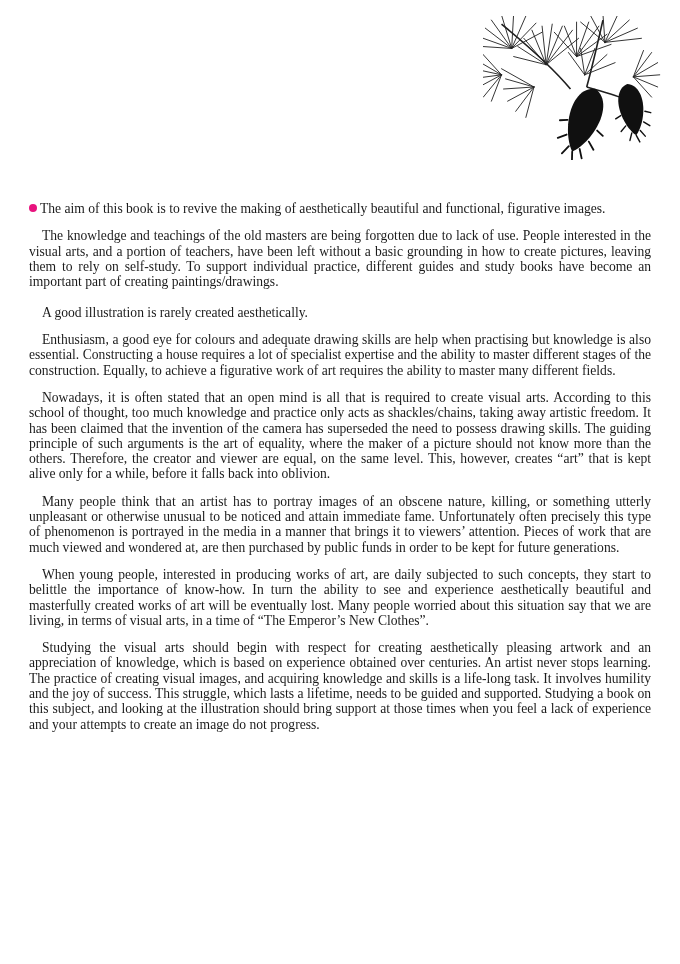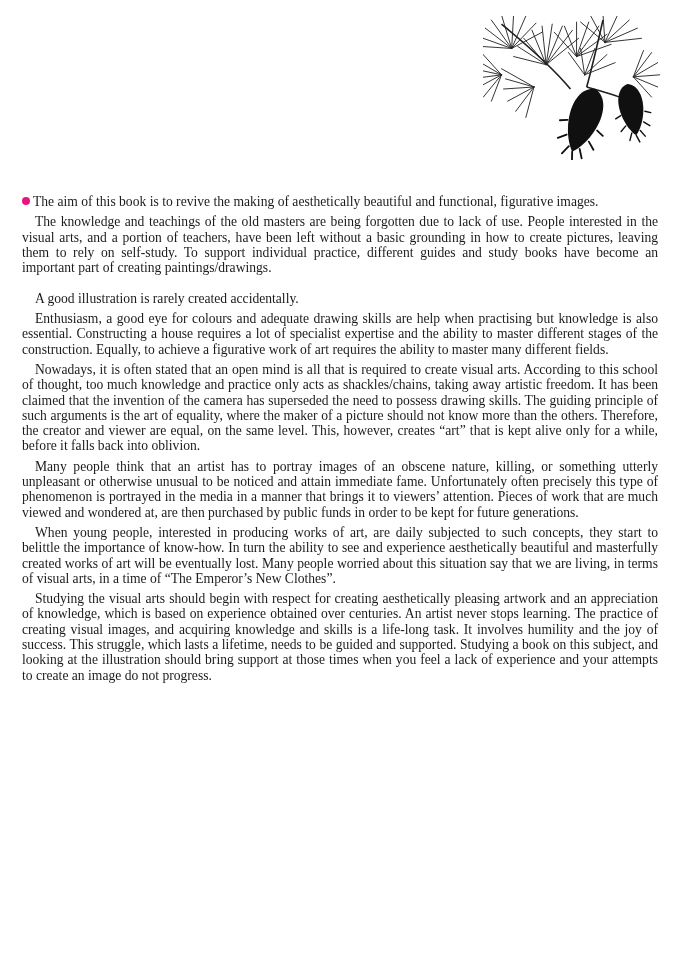--- a/index.html
+++ b/index.html
@@ -26,21 +26,21 @@
   .text-block {
     position: absolute;
     left: 17px;
     top: 189px;
     width: 646px;
     font-size: 13.6px;
     line-height: 15.3px;
     text-align: justify;
   }
   .para {
-    margin: 5px;
+    margin: 12px;
     padding: 0;
     text-indent: 13px;
   }
   .para.no-indent { text-indent: 0; }
   .para.gap-before { margin-top: 15.3px; }
   .bullet {
     display: inline-block;
     width: 8px;
     height: 8px;
     border-radius: 50%;
@@ -103,21 +103,21 @@
       <g clip-path="url(#coneB)" transform="translate(146,90) rotate(-10) scale(0.78)">
         <path d="M-22,-26 L18,18 M-22,-16 L20,26 M-22,-6 L18,34 M-20,4 L14,40 M-18,-34 L20,4 M-10,-38 L22,-6 M-16,14 L8,40" stroke="#ffffff" stroke-width="1.9" fill="none"></path>
         <path d="M22,-26 L-18,18 M22,-16 L-20,26 M22,-6 L-18,34 M20,4 L-14,40 M18,-34 L-20,4 M10,-38 L-22,-6 M16,14 L-8,40" stroke="#ffffff" stroke-width="1.9" fill="none"></path>
       </g>
     </g>
   </svg>
 
   <div class="text-block">
     <p class="para no-indent"><span class="bullet"></span><span>The aim of this book is to revive the making of aesthetically beautiful and functional, figurative images.</span></p>
     <p class="para">The knowledge and teachings of the old masters are being forgotten due to lack of use.  People interested in the visual arts, and a portion of teachers, have been left without a basic grounding in how to create pictures, leaving them to rely on self-study. To support individual practice, different guides and study books have become an important part of creating paintings/drawings.</p>
-    <p class="para gap-before">A good illustration is rarely created accidentally.</p>
+    <p class="para gap-before">A good illustration is rarely created aesthetically.</p>
     <p class="para">Enthusiasm, a good eye for colours and adequate drawing skills are help when practising but knowledge is also essential. Constructing a house requires a lot of specialist expertise and the ability to master different stages of the construction. Equally, to achieve a figurative work of art requires the ability to master many different fields.</p>
     <p class="para">Nowadays, it is often stated that an open mind is all that is required to create visual arts. According to this school of thought, too much knowledge and practice only acts as shackles/chains, taking away artistic freedom. It has been claimed that the invention of the camera has superseded the need to possess drawing skills. The guiding principle of such arguments is the art of equality, where the maker of a picture should not know more than the others. Therefore, the creator and viewer are equal, on the same level. This, however, creates “art” that is kept alive only for a while, before it falls back into oblivion.</p>
     <p class="para">Many people think that an artist has to portray images of an obscene nature, killing, or something utterly unpleasant or otherwise unusual to be noticed and attain immediate fame. Unfortunately often precisely this type of phenomenon is portrayed in the media in a manner that brings it to viewers’ attention. Pieces of work that are much viewed and wondered at, are then purchased by public funds in order to be kept for future generations.</p>
     <p class="para">When young people, interested in producing works of art, are daily subjected to such concepts, they start to belittle the importance of know-how. In turn the ability to see and experience aesthetically beautiful and masterfully created works of art will be eventually lost. Many people worried about this situation say that we are living, in terms of visual arts, in a time of “The Emperor’s New Clothes”.</p>
     <p class="para">Studying the visual arts should begin with respect for creating aesthetically pleasing artwork and an appreciation of knowledge, which is based on experience obtained over centuries. An artist never stops learning. The practice of creating visual images, and acquiring knowledge and skills is a life-long task. It involves humility and the joy of success. This struggle, which lasts a lifetime, needs to be guided and supported. Studying a book on this subject, and looking at the illustration should bring support at those times when you feel a lack of experience and your attempts to create an image do not progress.</p>
   </div>
 
 </div>
 
 </body></html>

